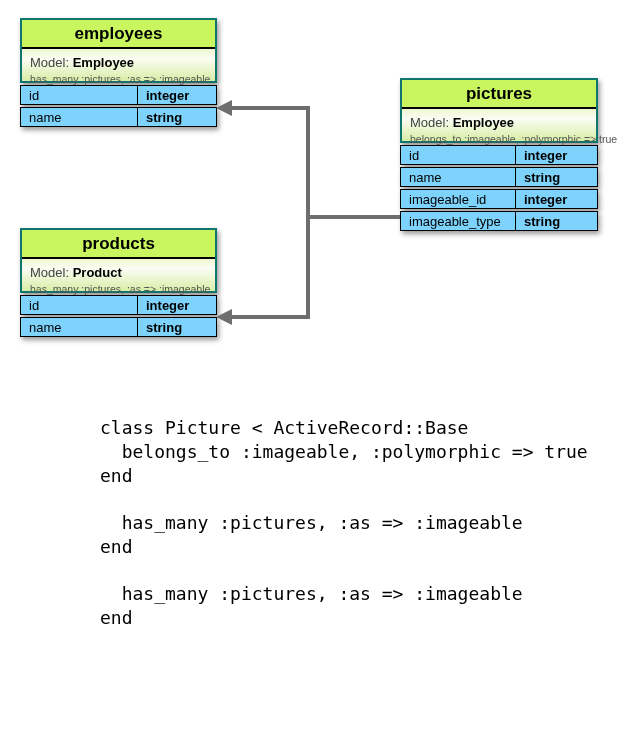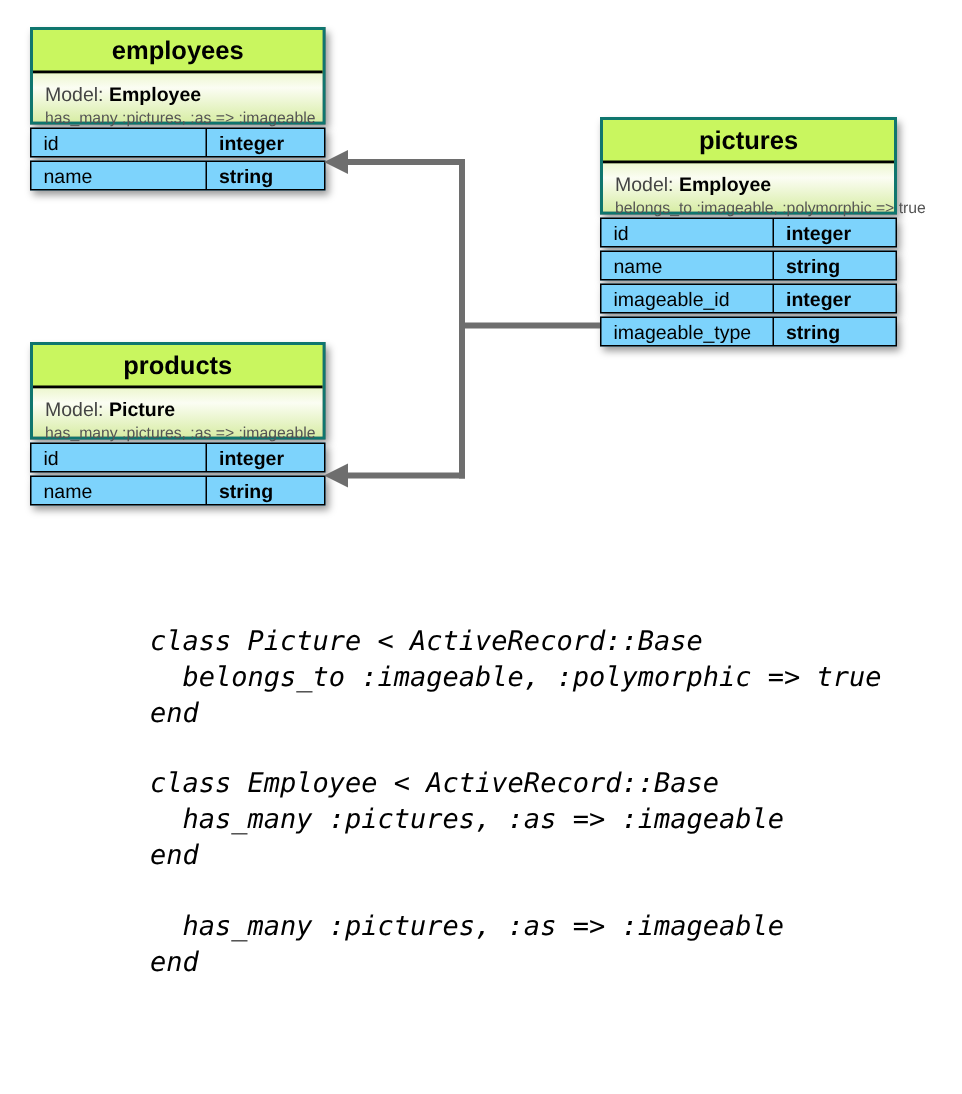--- a/index.html
+++ b/index.html
@@ -93,21 +93,21 @@
   
   .code {
     position: absolute;
     left: 100px;
     top: 416px;
     font-family: "DejaVu Sans Mono", monospace;
     font-size: 18px;
     color: #000;
   }
   .code-block { margin: 0 0 23px 0; }
-  .code-line { white-space: pre; height: 24px; line-height: 24px; font-style: italic; }
+  .code-line { white-space: pre; height: 24px; line-height: 24px; }
 </style>
 </head>
 <body>
 
 <div id="stage">
 
   <div class="etable etable-employees">
     <div class="tbl-head">
       <div class="tbl-title">employees</div>
       <div class="tbl-model">
@@ -148,21 +148,21 @@
     <div class="tbl-row">
       <div class="cell-name">imageable_type</div>
       <div class="cell-type">string</div>
     </div>
   </div>
 
   <div class="etable etable-products">
     <div class="tbl-head">
       <div class="tbl-title">products</div>
       <div class="tbl-model">
-        <div class="model-line"><span>Model:</span> <span class="model-name">Picture</span></div>
+        <div class="model-line"><span>Model:</span> <span class="model-name">Product</span></div>
         <div class="assoc-line">has_many :pictures, :as =&gt; :imageable</div>
       </div>
     </div>
     <div class="tbl-row">
       <div class="cell-name">id</div>
       <div class="cell-type">integer</div>
     </div>
     <div class="tbl-row">
       <div class="cell-name">name</div>
       <div class="cell-type">string</div>
@@ -176,21 +176,20 @@
   <div class="arrowhead arrowhead-top"></div>
   <div class="arrowhead arrowhead-bottom"></div>
 
   <div class="code">
     <div class="code-block">
       <div class="code-line">class Picture &lt; ActiveRecord::Base</div>
       <div class="code-line">  belongs_to :imageable, :polymorphic =&gt; true</div>
       <div class="code-line">end</div>
     </div>
     <div class="code-block">
-      <div class="code-line">class Employee &lt; ActiveRecord::Base</div>
       <div class="code-line">  has_many :pictures, :as =&gt; :imageable</div>
       <div class="code-line">end</div>
     </div>
     <div class="code-block">
       <div class="code-line">  has_many :pictures, :as =&gt; :imageable</div>
       <div class="code-line">end</div>
     </div>
   </div>
 
 </div>

